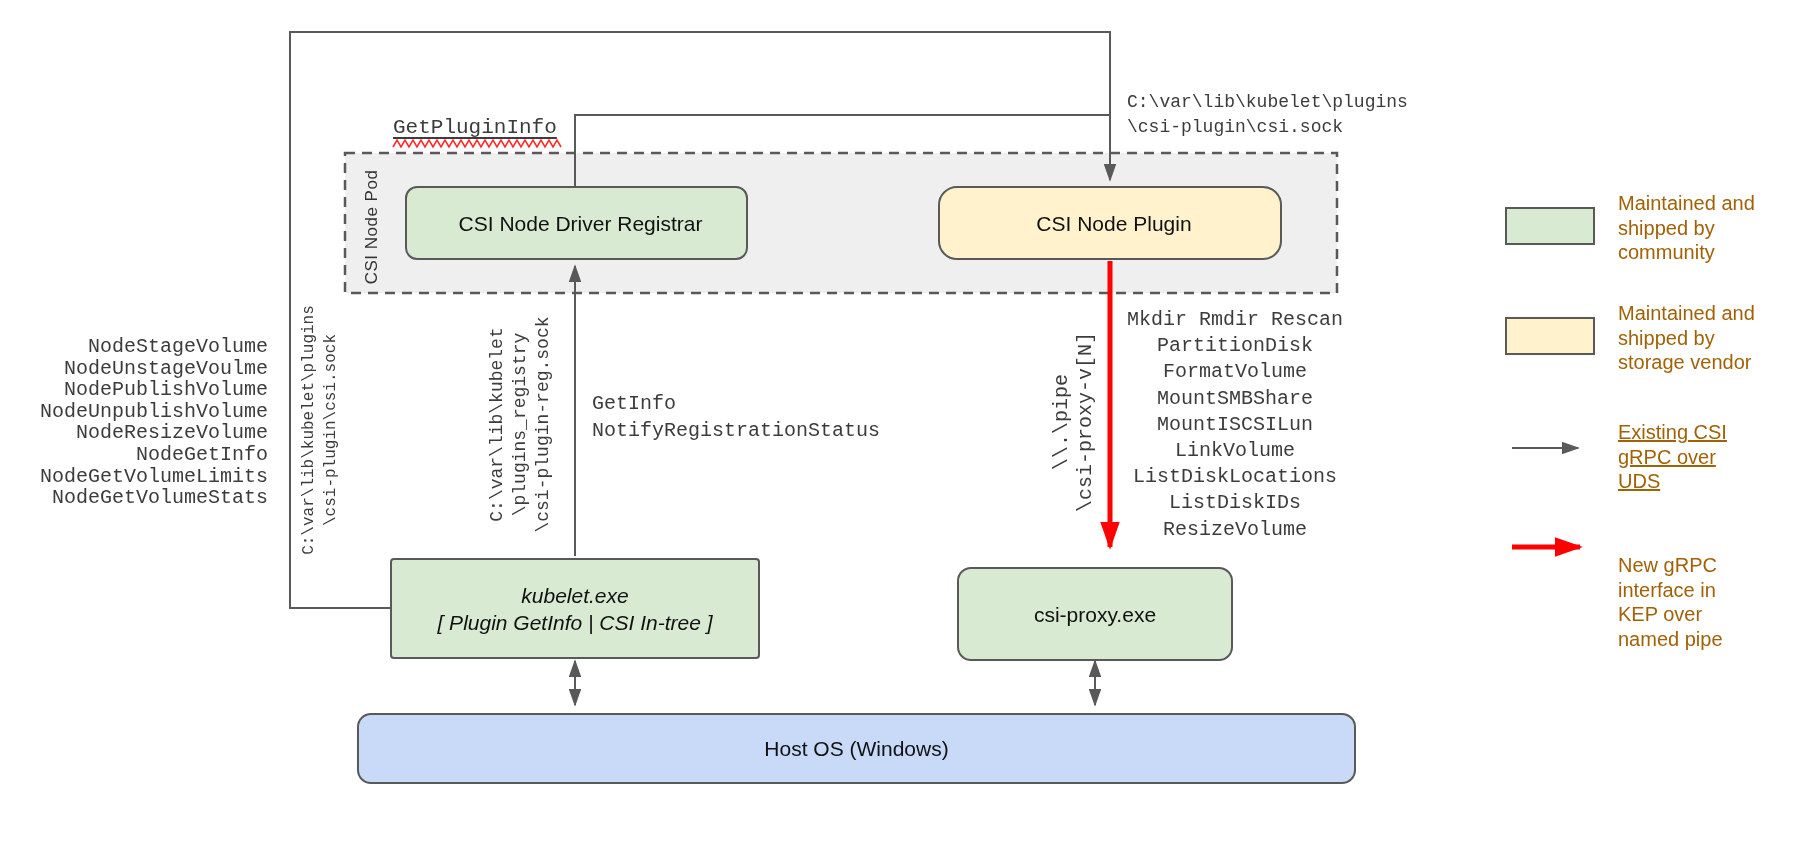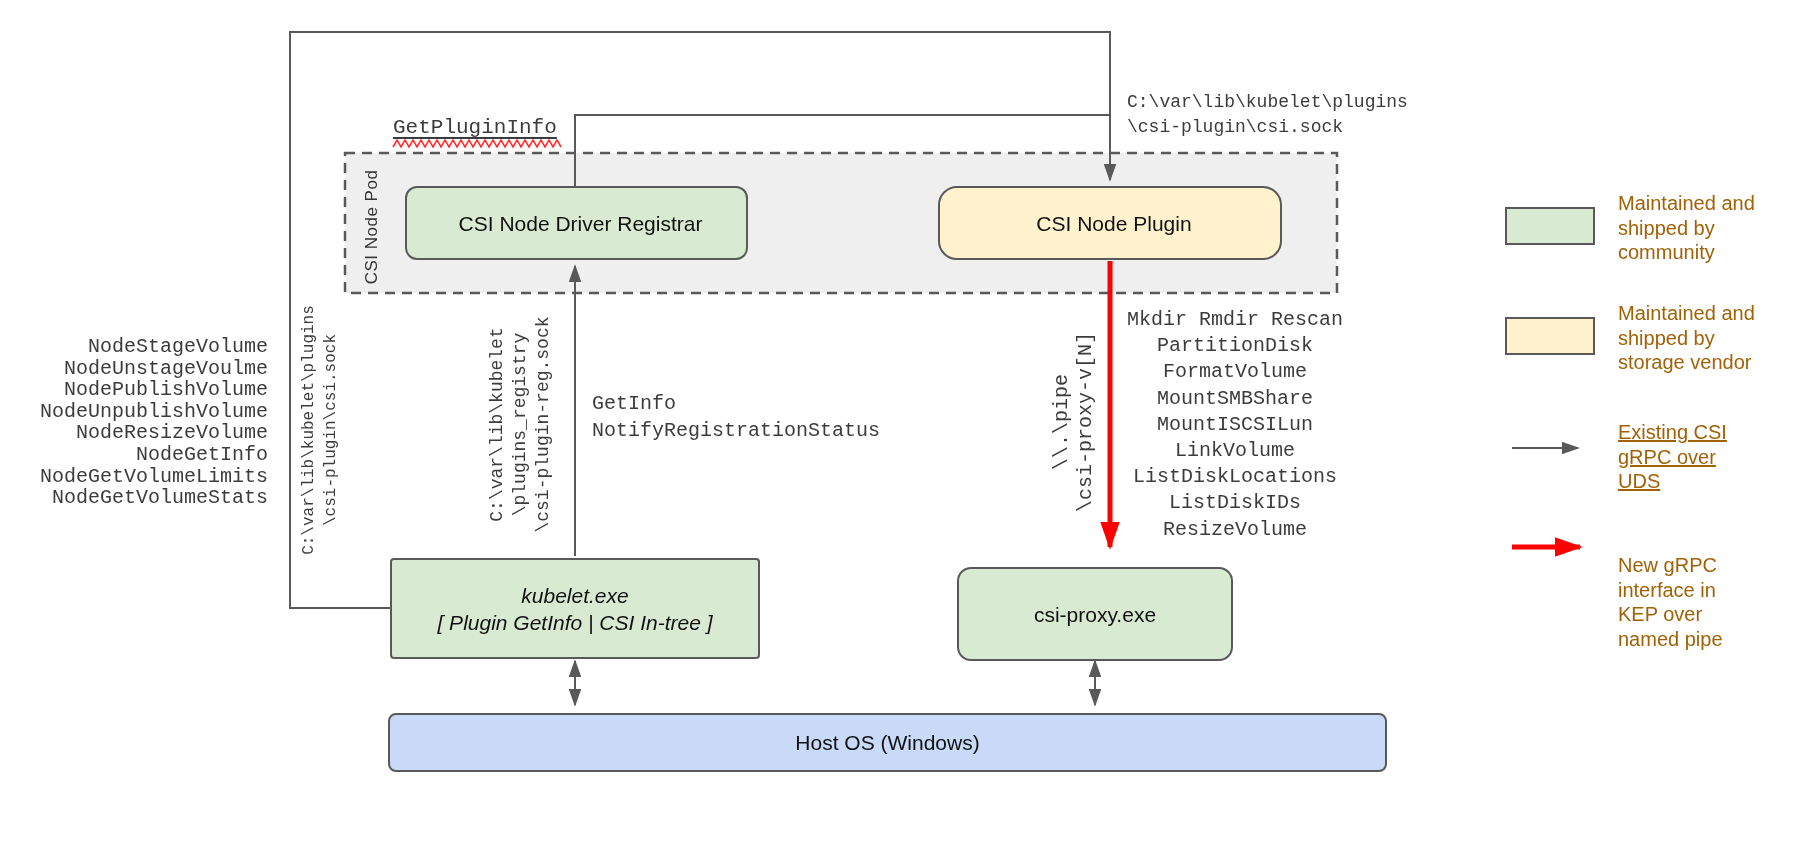--- a/index.html
+++ b/index.html
@@ -79,21 +79,21 @@
 
   <div class="box green" style="left:390px;top:558px;width:370px;height:101px;border-radius:4px;font-style:italic;">
     <span>kubelet.exe</span>
     <span>[ Plugin GetInfo | CSI In-tree ]</span>
   </div>
 
   <div class="box green" style="left:957px;top:558px;width:276px;height:94px;border-radius:14px;margin-top:9px;">
     <span>csi-proxy.exe</span>
   </div>
 
-  <div class="box blue" style="left:357px;top:713px;width:999px;height:59px;border-radius:8px;margin-left:31px;">
+  <div class="box blue" style="left:357px;top:713px;width:999px;height:71px;border-radius:14px;">
     <span>Host OS (Windows)</span>
   </div>
 
   <div id="get-plugin-info" class="label mono" style="left:393px;top:116px;font-size:21px;">GetPluginInfo</div>
 
   <div class="label mono" style="left:1127px;top:90px;font-size:18px;line-height:25px;">C:\var\lib\kubelet\plugins
 \csi-plugin\csi.sock</div>
 
   <div class="label mono rot" style="left:180px;top:408px;width:280px;height:44px;font-size:16px;line-height:22px;">
     <span>C:\var\lib\kubelet\plugins</span>

